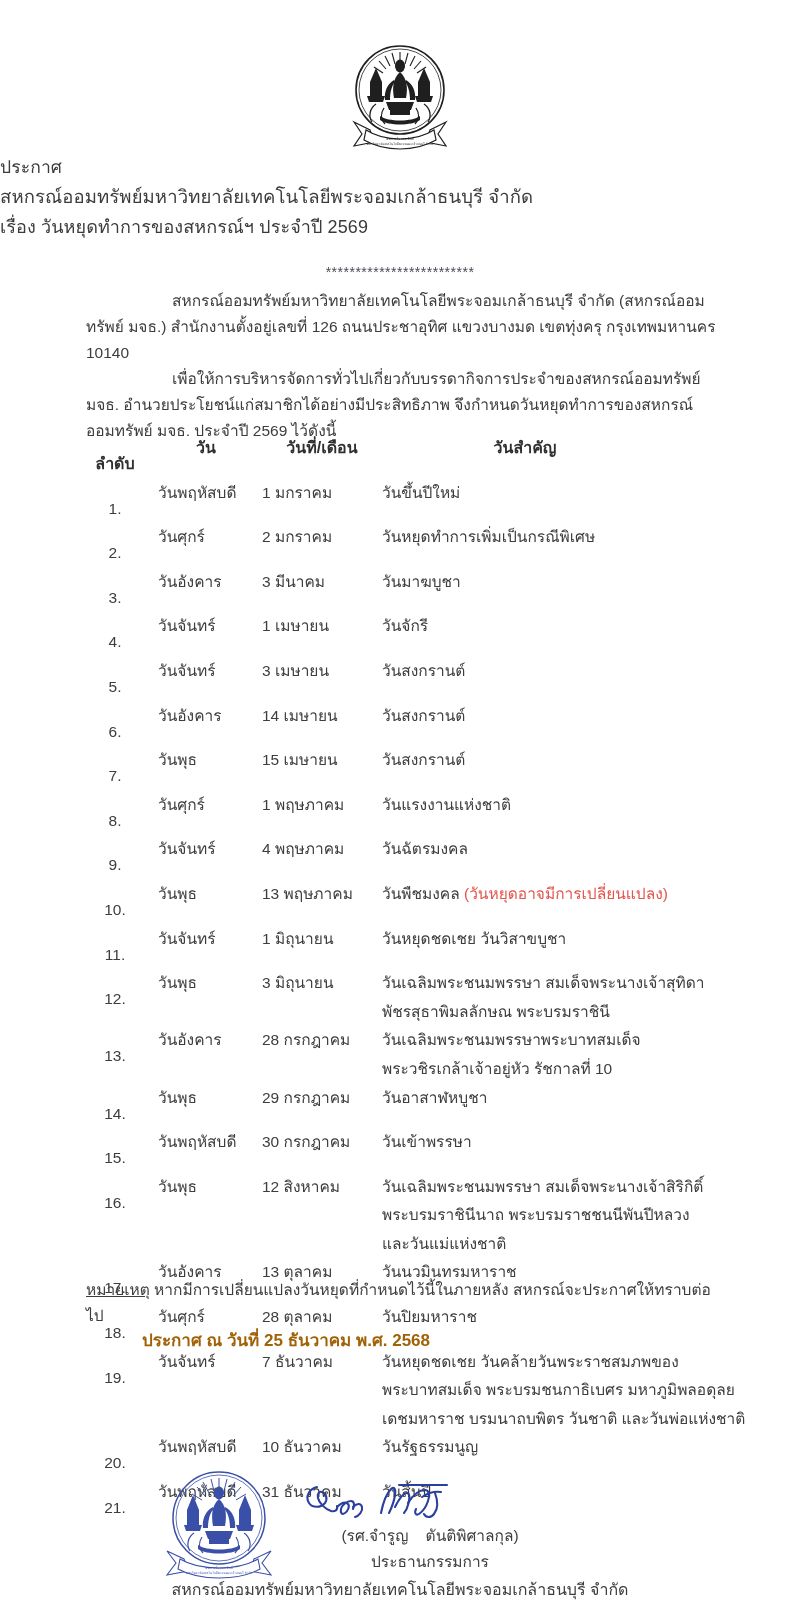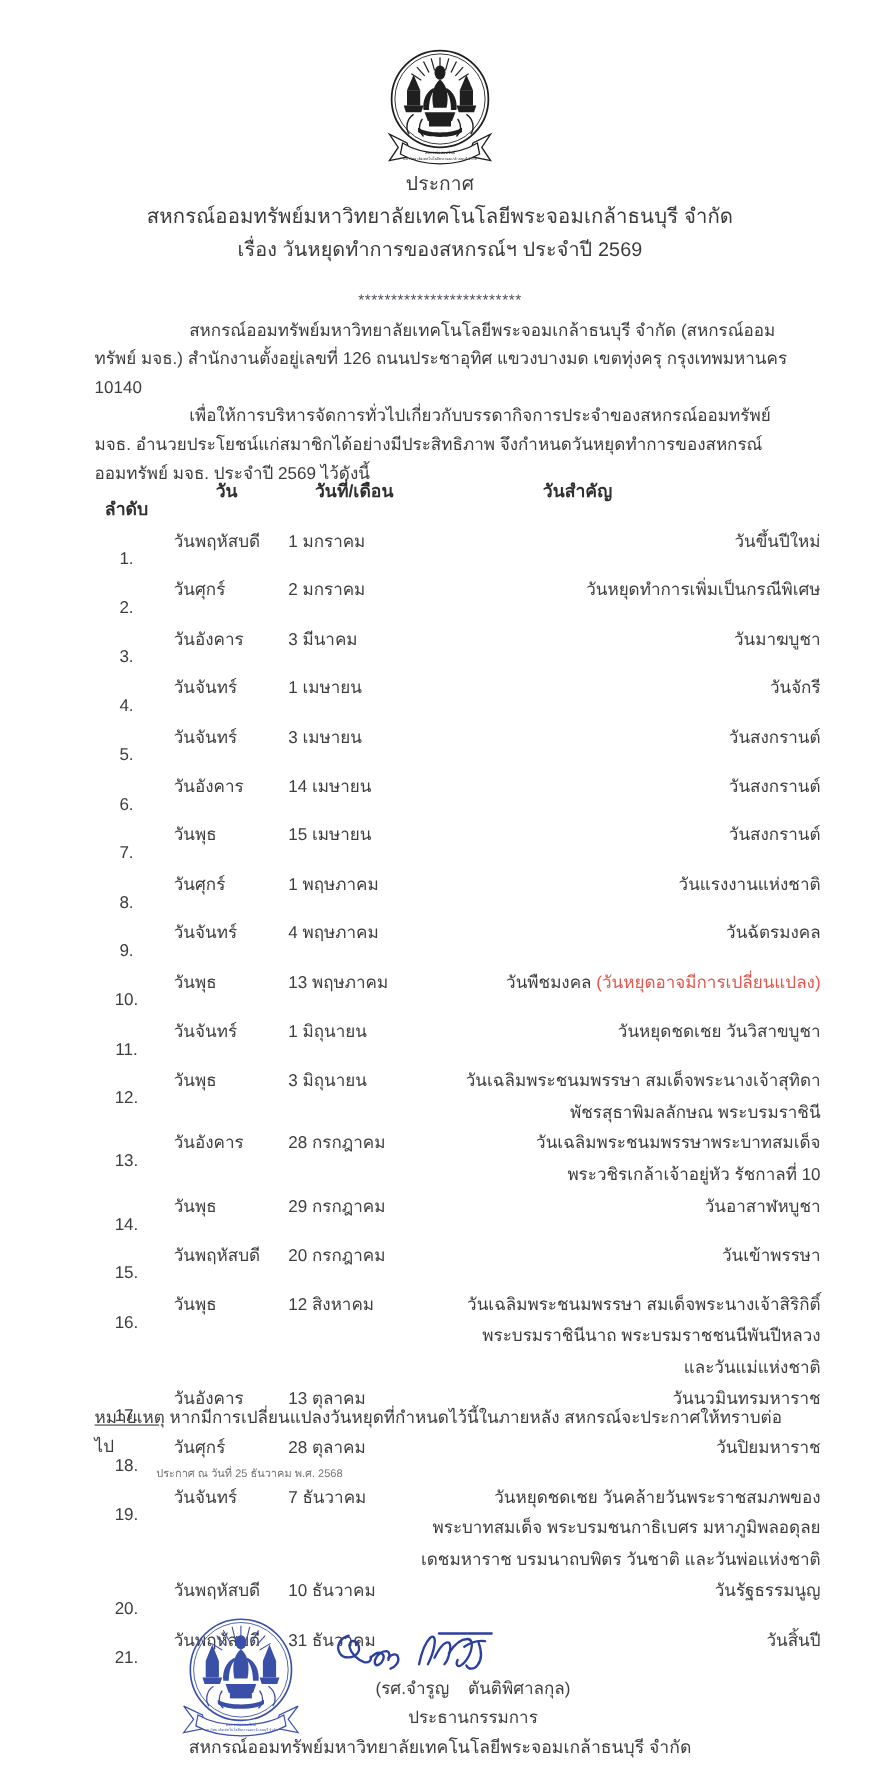--- a/index.html
+++ b/index.html
@@ -35,21 +35,21 @@
     width: 120px;
     height: 118px;
   }
 
   
   .head-block {
     position: absolute;
     top: 152px;
     left: 0;
     width: 800px;
-    text-align: center;
+    text-align: left;
   }
   .head-line {
     font-size: 17.5px;
     line-height: 30px;
     color: #3b3b3b;
     letter-spacing: .1px;
   }
   .head-line.l2 { font-size: 18.5px; }
   .head-line.l3 { font-size: 18px; }
 
@@ -98,21 +98,21 @@
     color: #2f2f2f;
   }
   .c {
     font-size: 15.5px;
     color: #3d3d3d;
     box-sizing: border-box;
   }
   .c-no    { width: 64px; text-align: center; padding-right: 6px; margin-top: 16px; }
   .c-day   { width: 112px; text-align: left; padding-left: 8px; }
   .c-date  { width: 120px; text-align: left; }
-  .c-name  { flex: 1; text-align: right; }
+  .c-name  { flex: 1; text-align: left; }
   .thead .c-no   { width: 64px; text-align: center; }
   .thead .c-day  { width: 112px; text-align: center; padding-left: 0; }
   .thead .c-date { width: 120px; text-align: center; }
   .thead .c-name { flex: 1; text-align: center; padding-right: 78px; }
   .sub-line { display: block; }
   .note-red { color: #e2554d; }
 
   
   .remark {
     position: absolute;
@@ -123,25 +123,26 @@
     line-height: 26px;
     color: #3d3d3d;
   }
   .remark .u { text-decoration: underline; }
 
   .issue-date {
     position: absolute;
     top: 1328px;
     left: 86px;
     width: 640px;
-    font-size: 10px;
+    font-size: 17px;
     line-height: 26px;
-    color: #737373;
+    color: #a16207;
     padding-left: 56px;
     box-sizing: border-box;
+    font-weight: bold;
   }
 
   
   .sig-emblem {
     position: absolute;
     top: 1463px;
     left: 155px;
     width: 128px;
     height: 126px;
   }
@@ -374,21 +375,21 @@
           <div class="c c-no">14.</div>
           <div class="c c-day">วันพุธ</div>
           <div class="c c-date">29 กรกฎาคม</div>
           <div class="c c-name">
             <span class="sub-line">วันอาสาฬหบูชา</span>
           </div>
         </div>
         <div class="trow">
           <div class="c c-no">15.</div>
           <div class="c c-day">วันพฤหัสบดี</div>
-          <div class="c c-date">20 กรกฎาคม</div>
+          <div class="c c-date">30 กรกฎาคม</div>
           <div class="c c-name">
             <span class="sub-line">วันเข้าพรรษา</span>
           </div>
         </div>
         <div class="trow">
           <div class="c c-no">16.</div>
           <div class="c c-day">วันพุธ</div>
           <div class="c c-date">12 สิงหาคม</div>
           <div class="c c-name">
             <span class="sub-line">วันเฉลิมพระชนมพรรษา สมเด็จพระนางเจ้าสิริกิติ์</span>

